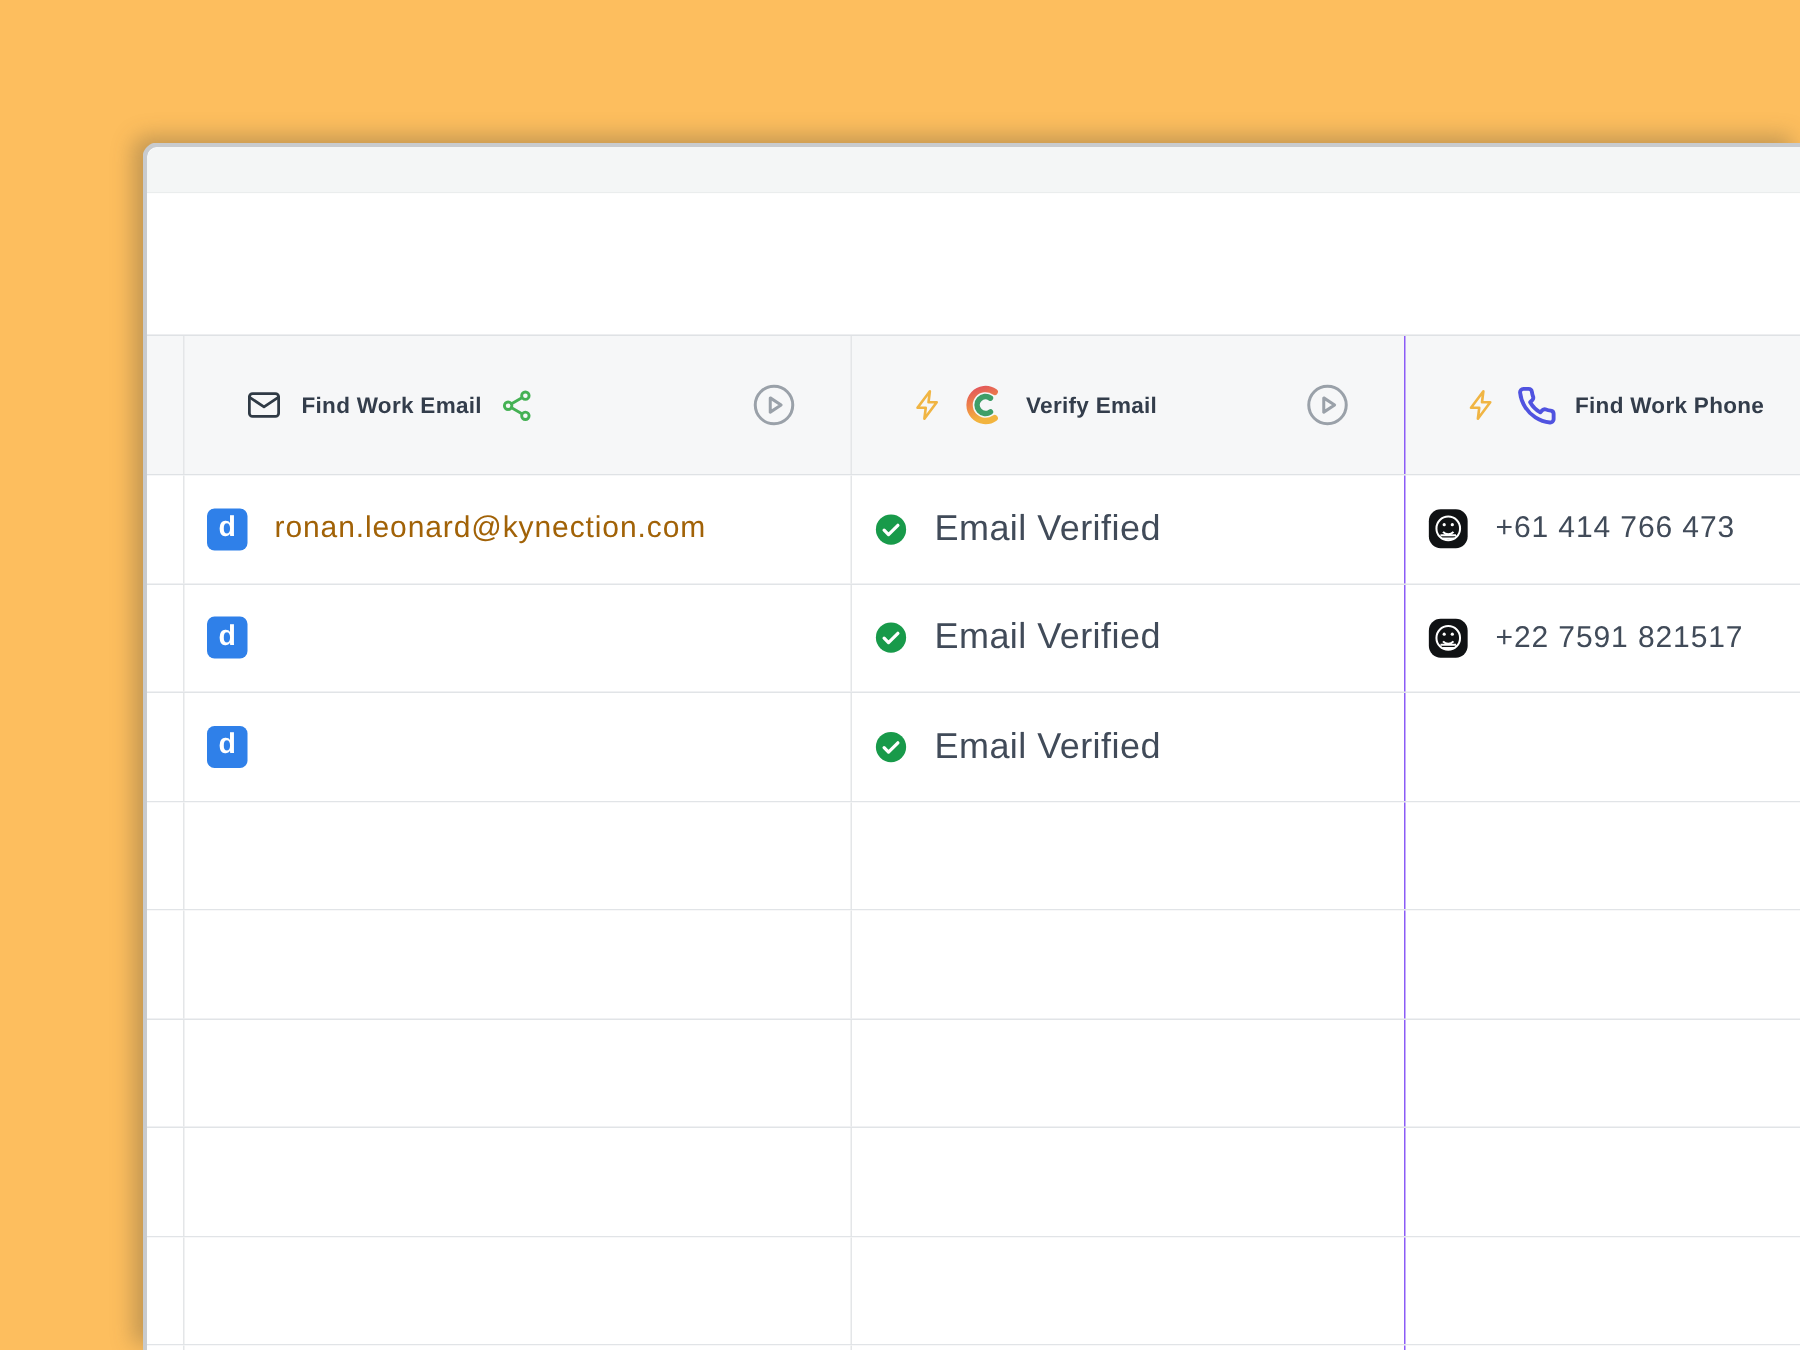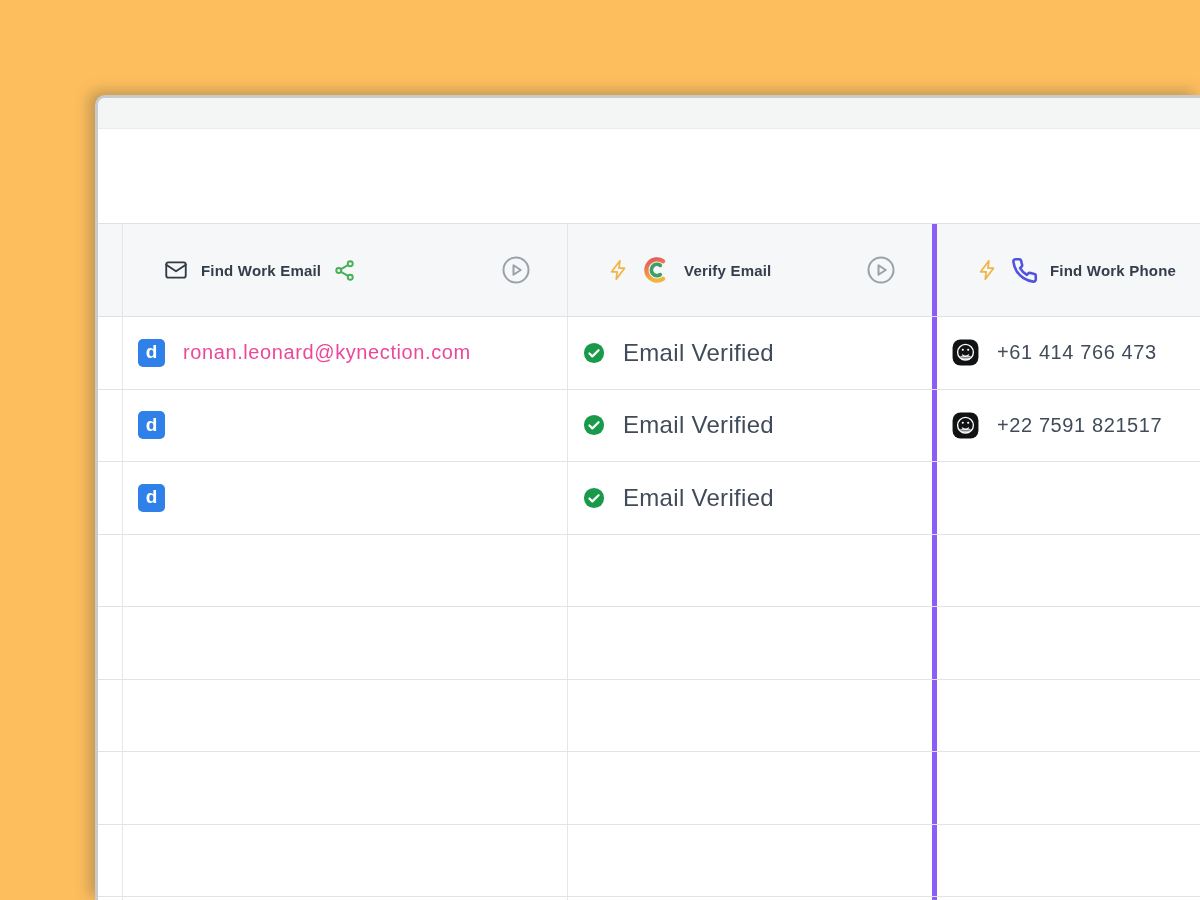--- a/index.html
+++ b/index.html
@@ -21,26 +21,26 @@
     height:30px;background:#f4f6f6;border-bottom:1px solid #eaeded;
     border-top-left-radius:8px;
   }
   .toolbar-space{height:94px;background:#ffffff;}
   .grid{width:100%;}
   .row{display:flex;box-sizing:border-box;height:72.5px;border-bottom:1px solid #e1e4e7;background:#fff;}
   .row.header{height:94px;background:#f6f7f8;border-top:1px solid #dfe2e5;border-bottom:1px solid #dfe2e5;}
   .cell{box-sizing:border-box;display:flex;align-items:center;overflow:hidden;white-space:nowrap;}
   .cell.sliver{width:25px;border-right:1px solid #e4e6e8;flex:none;}
   .cell.c1{width:445px;border-right:1px solid #e4e6e8;flex:none;}
-  .cell.c2{width:369px;border-right:5px solid #8b5cf6;flex:none;}
+  .cell.c2{width:369px;border-right:1px solid #8b5cf6;flex:none;}
   .cell.c3{flex:1;}
   .hcell{padding-left:40px;gap:12px;}
   .dcell{padding-left:15px;gap:18px;}
   .hlabel{font-size:15px;font-weight:600;color:#333d4b;letter-spacing:.2px;}
-  .email{font-size:20px;color:#ec4899;letter-spacing:.6px;}
+  .email{font-size:20px;color:#a16207;letter-spacing:.6px;}
   .status{font-size:24px;color:#414b59;letter-spacing:.3px;}
   .phone{font-size:20px;color:#414b59;letter-spacing:.6px;}
   .icn{display:flex;align-items:center;justify-content:center;flex:none;}
   .runbtn{margin-left:auto;margin-right:36px;display:flex;align-items:center;flex:none;cursor:pointer;}
   .dbadge{
     width:27px;height:27px;border-radius:5px;background:#2f80e9;color:#fff;
     font-weight:700;font-size:19px;display:flex;align-items:center;justify-content:center;
     padding-bottom:1px;flex:none;
   }
 </style>

